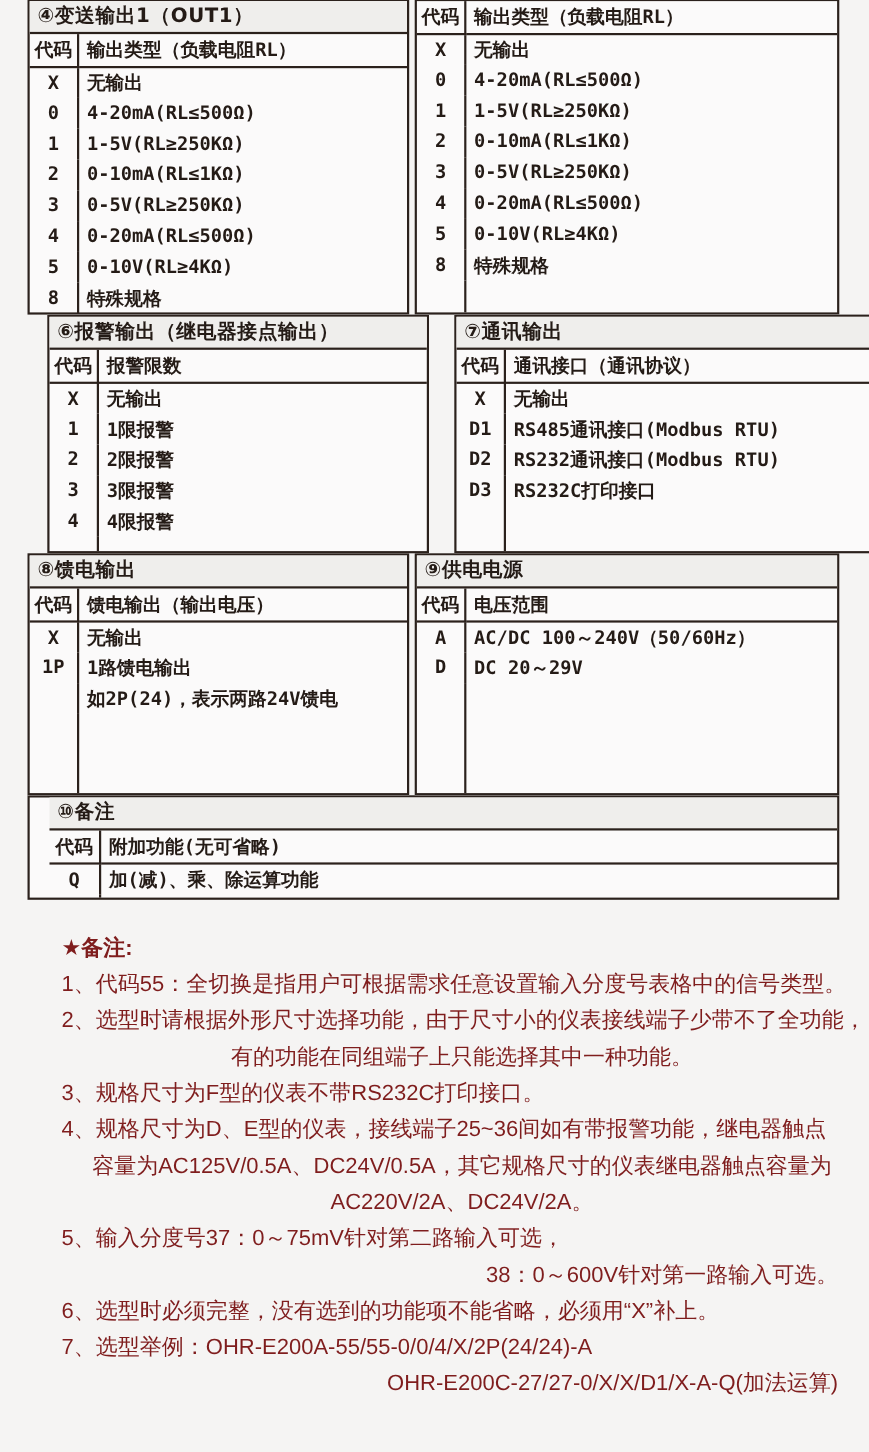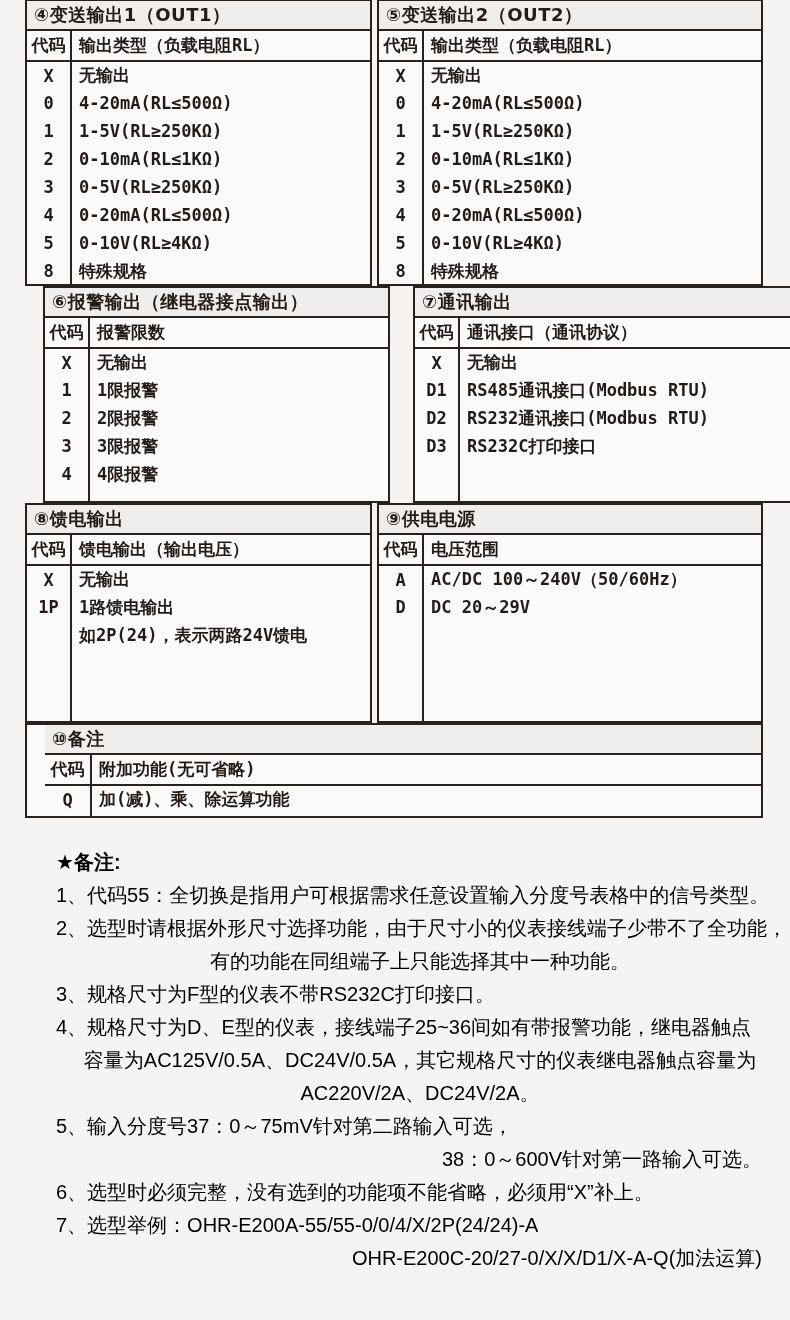--- a/index.html
+++ b/index.html
@@ -48,21 +48,21 @@
     width: 44px; text-align: center; padding: 0 2px;
     border-right: 2px solid #2b211c;
   }
   .full table.tbl td.code { width: 46px; }
   table.tbl tr.hdr td { border-bottom: 2px solid #2b211c; height: 30px; border-radius: 14px; }
   table.tbl tr.r td { height: 28px; }
   table.tbl tr.filler td { height: auto; }
   .notes {
     position: absolute; left: 56px; top: 846px; width: 706px;
     font-family: "Liberation Sans", "DejaVu Sans", sans-serif;
-    font-size: 20px; color: #000000;
+    font-size: 20px; color: #7f1d1d;
   }
   .nl { line-height: 33px; white-space: nowrap; }
   .nl.head { font-weight: bold; }
   .nl.i1 { padding-left: 22px; text-align: center; }
   .nl.i2 { padding-left: 91px; text-align: right; }
 </style>
 </head>
 <body>
 
 <div class="sheet">
@@ -110,21 +110,20 @@
             </tr>
         <tr class="filler">
               <td class="code"></td>
               <td></td>
             </tr>
       </tbody>
         </table>
     </div>
     <div class="gap"></div>
     <div class="box rgt h287">
-      <div class="band">⑤变送输出2（OUT2）</div>
       <table class="tbl">
         <tbody>
             <tr class="hdr">
           <td class="code">代码</td>
           <td>输出类型（负载电阻RL）</td>
         </tr>
         <tr class="r">
               <td class="code">X</td>
               <td>无输出</td>
             </tr>
@@ -317,14 +316,14 @@
   <div class="nl">2、选型时请根据外形尺寸选择功能，由于尺寸小的仪表接线端子少带不了全功能，</div>
   <div class="nl i1">有的功能在同组端子上只能选择其中一种功能。</div>
   <div class="nl">3、规格尺寸为F型的仪表不带RS232C打印接口。</div>
   <div class="nl">4、规格尺寸为D、E型的仪表，接线端子25~36间如有带报警功能，继电器触点</div>
   <div class="nl i1">容量为AC125V/0.5A、DC24V/0.5A，其它规格尺寸的仪表继电器触点容量为</div>
   <div class="nl i1">AC220V/2A、DC24V/2A。</div>
   <div class="nl">5、输入分度号37：0～75mV针对第二路输入可选，</div>
   <div class="nl i2">38：0～600V针对第一路输入可选。</div>
   <div class="nl">6、选型时必须完整，没有选到的功能项不能省略，必须用“X”补上。</div>
   <div class="nl">7、选型举例：OHR-E200A-55/55-0/0/4/X/2P(24/24)-A</div>
-  <div class="nl i2">OHR-E200C-20/27-0/X/X/D1/X-A-Q(加法运算)</div>
+  <div class="nl i2">OHR-E200C-27/27-0/X/X/D1/X-A-Q(加法运算)</div>
 </div>
 
 </body></html>

